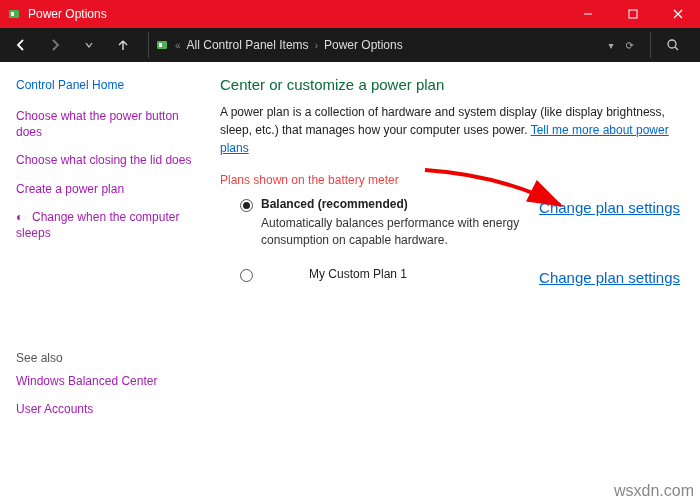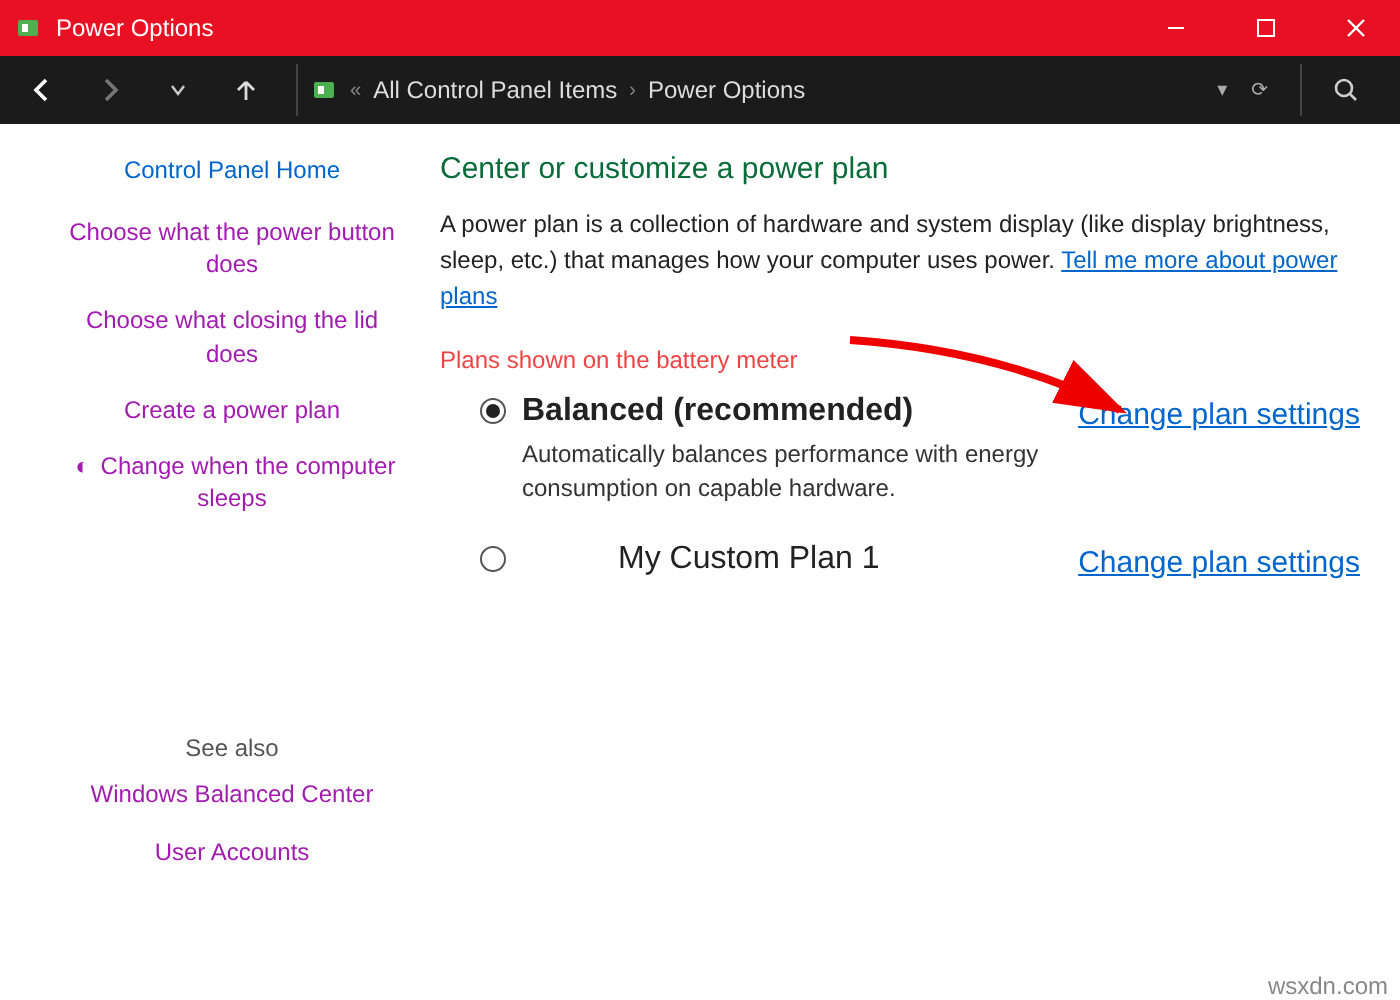--- a/index.html
+++ b/index.html
@@ -11,40 +11,40 @@
   .winbtn { width: 45px; height: 28px; display: flex; align-items: center; justify-content: center; color: #fff; }
   .navbar { height: 34px; background: #1b1b1b; display: flex; align-items: center; padding: 0 6px; gap: 4px; }
   .navbtn { width: 30px; height: 26px; display: flex; align-items: center; justify-content: center; color: #ddd; }
   .navbtn.disabled { color: #666; }
   .addrbar { flex: 1; display: flex; align-items: center; height: 26px; background: #1b1b1b; border-left: 1px solid #444; margin-left: 6px; padding: 0 6px; color: #ddd; font-size: 12px; gap: 6px; }
   .addrbar .sep { color: #888; font-size: 10px; }
   .addrbar .crumb { white-space: nowrap; }
   .addrbar .chev { margin-left: auto; color: #aaa; font-size: 10px; }
   .searchbtn { width: 44px; height: 26px; display: flex; align-items: center; justify-content: center; color: #ddd; border-left: 1px solid #444; margin-left: 6px; }
   .content { display: flex; height: calc(500px - 28px - 34px - 18px); }
-  .sidebar { width: 210px; padding: 16px 10px 10px 32px; font-size: 12px; text-align: center; }
+  .sidebar { width: 210px; padding: 16px 10px 10px 16px; font-size: 12px; }
   .sidebar .home { color: #0066cc; margin-bottom: 16px; }
   .sidebar .link { color: #a21caf; margin-bottom: 12px; line-height: 1.35; cursor: pointer; }
   .sidebar .link .ico { display: inline-block; width: 14px; margin-right: 2px; vertical-align: top; }
   .sidebar .seealso { margin-top: 110px; color: #555; margin-bottom: 8px; }
   .main { flex: 1; padding: 14px 20px 10px 10px; font-size: 12px; color: #222; }
   .main h1 { font-size: 15px; font-weight: 400; color: #0a6b3b; margin: 0 0 10px 0; }
   .desc { line-height: 1.5; margin-bottom: 16px; }
   .desc a { color: #0066cc; text-decoration: underline; }
   .subhead { margin-bottom: 10px; color: #ef4444; }
   .planrow { display: flex; align-items: flex-start; margin-bottom: 6px; }
   .radio { width: 13px; height: 13px; border: 1px solid #555; border-radius: 50%; margin: 2px 8px 0 20px; position: relative; flex-shrink: 0; }
   .radio.selected::after { content: ""; position: absolute; inset: 2px; background: #222; border-radius: 50%; }
   .planinfo { flex: 1; }
-  .planname { font-size: 16px; }
+  .planname { font-size: 12px; }
   .planname.bold { font-weight: 600; }
   .plandesc { color: #333; margin-top: 4px; line-height: 1.4; max-width: 320px; }
   .changelink { color: #0066cc; font-size: 15px; white-space: nowrap; margin-left: 10px; margin-top: 2px; cursor: pointer; text-decoration: underline; }
   .plan2 { margin-top: 18px; gap: 48px; }
-  .footer { position: absolute; bottom: 0; right: 6px; font-size: 12px; color: #888; }
+  .footer { position: absolute; bottom: 0; right: 6px; font-size: 16px; color: #888; }
   .arrow { position: absolute; left: 420px; top: 165px; pointer-events: none; }
   svg { display: block; }
 </style>
 </head>
 <body>
 
 <div class="titlebar">
   <span class="icon">
     <svg width="14" height="14" viewBox="0 0 14 14">
         <rect x="2" y="3" width="10" height="8" rx="1" fill="#4caf50"></rect>

